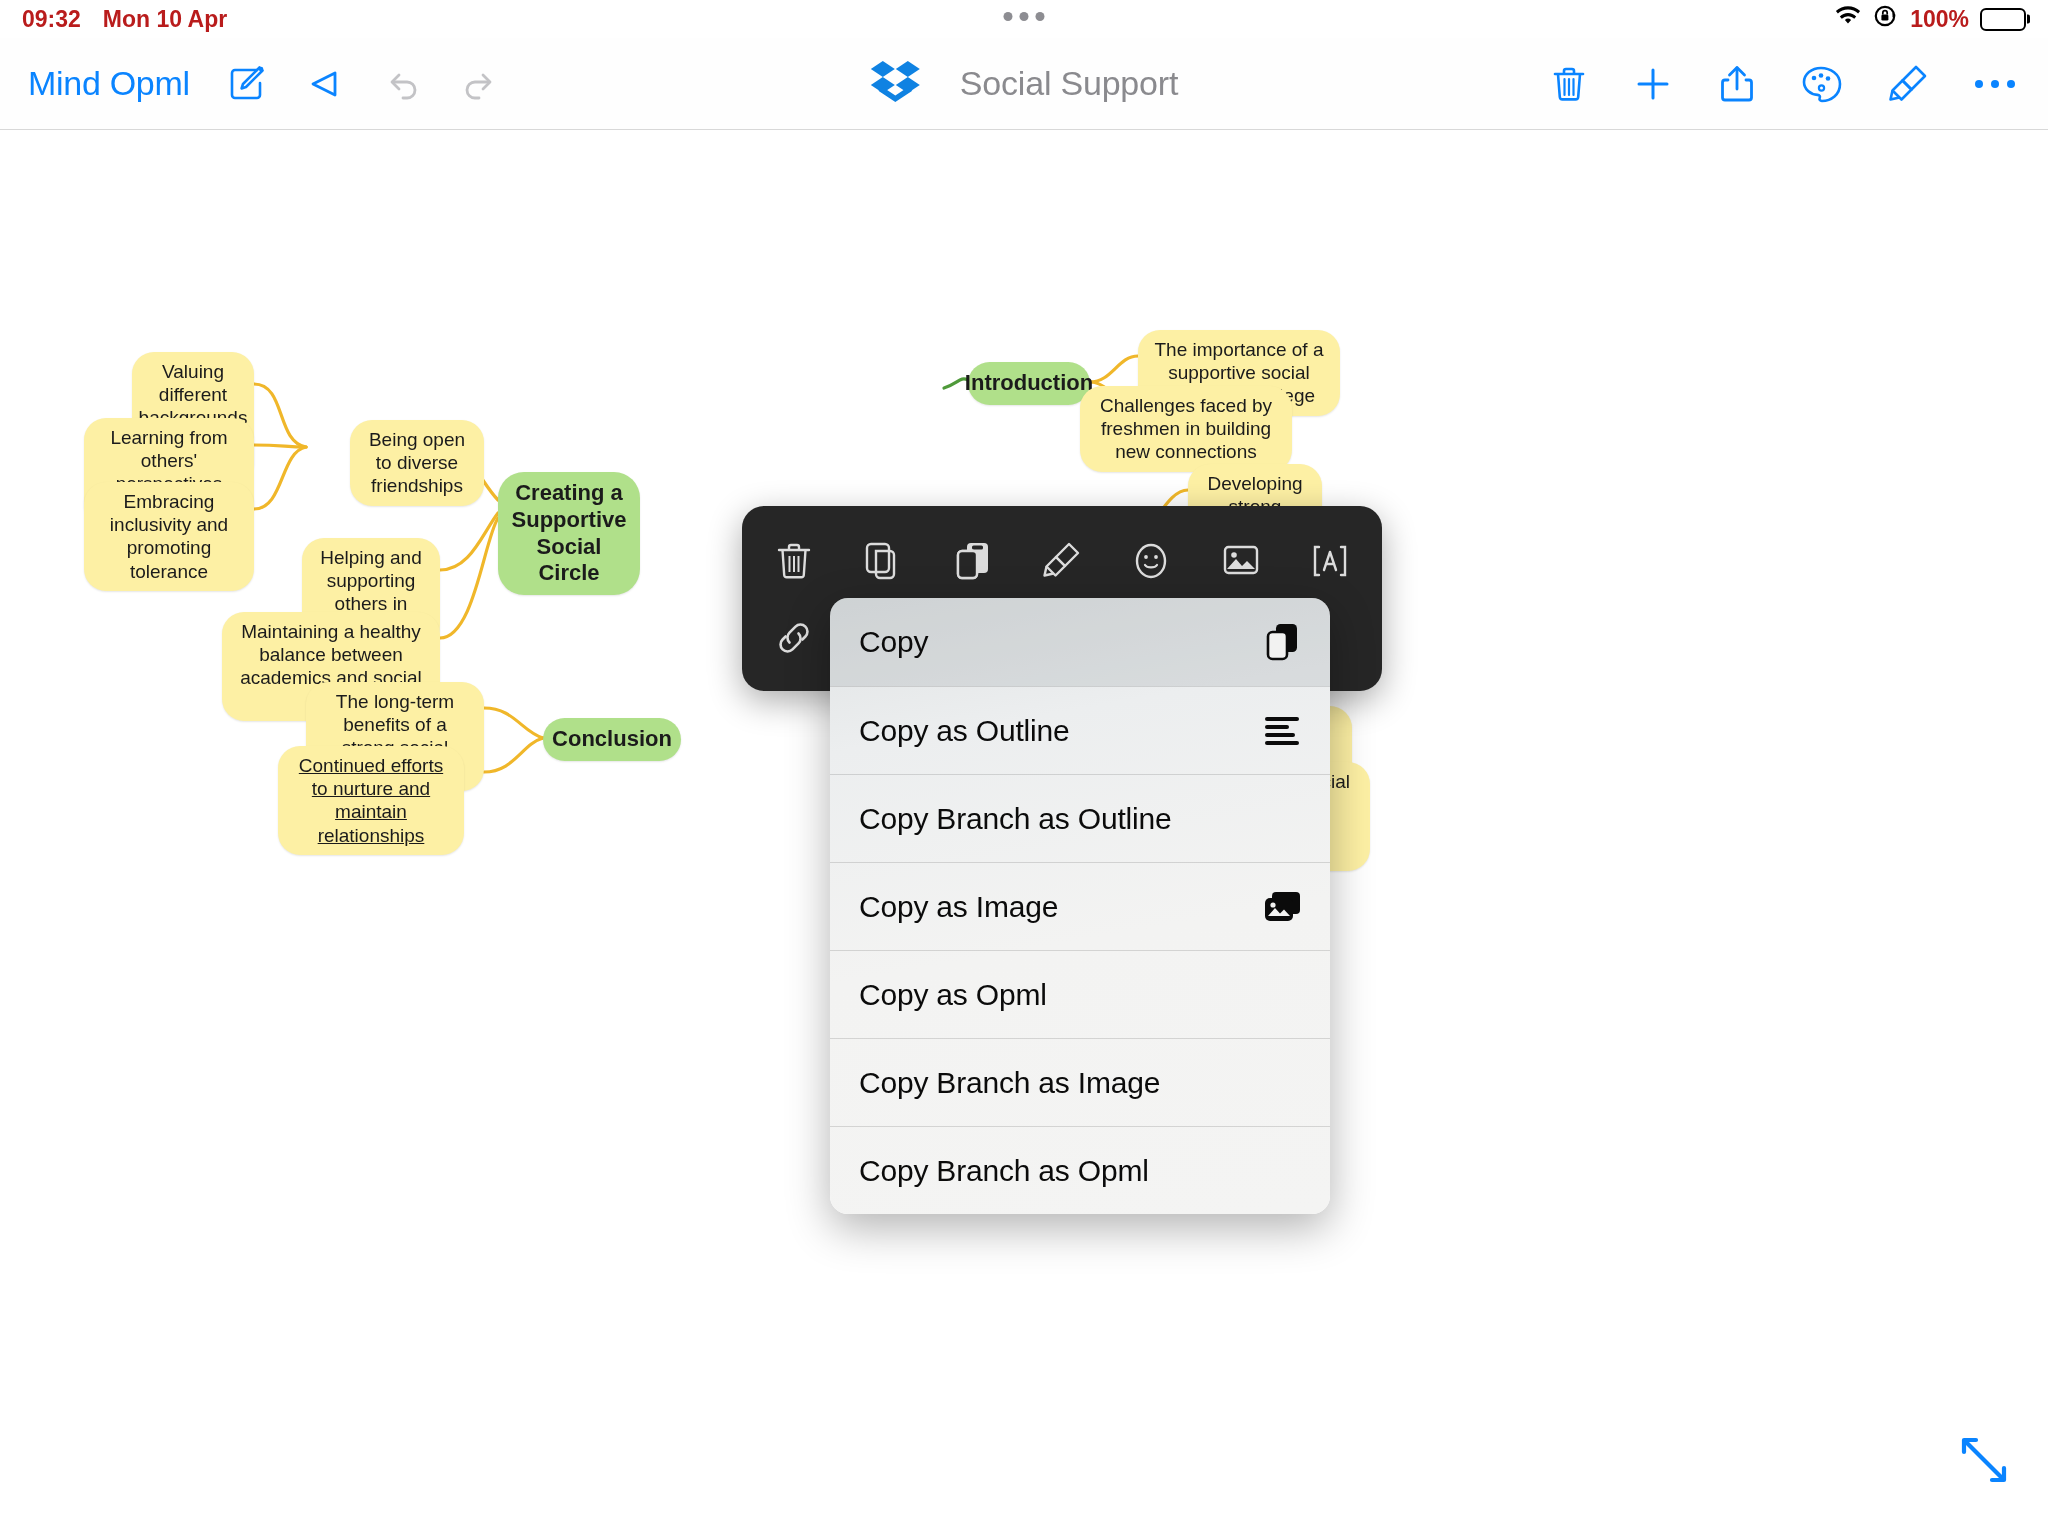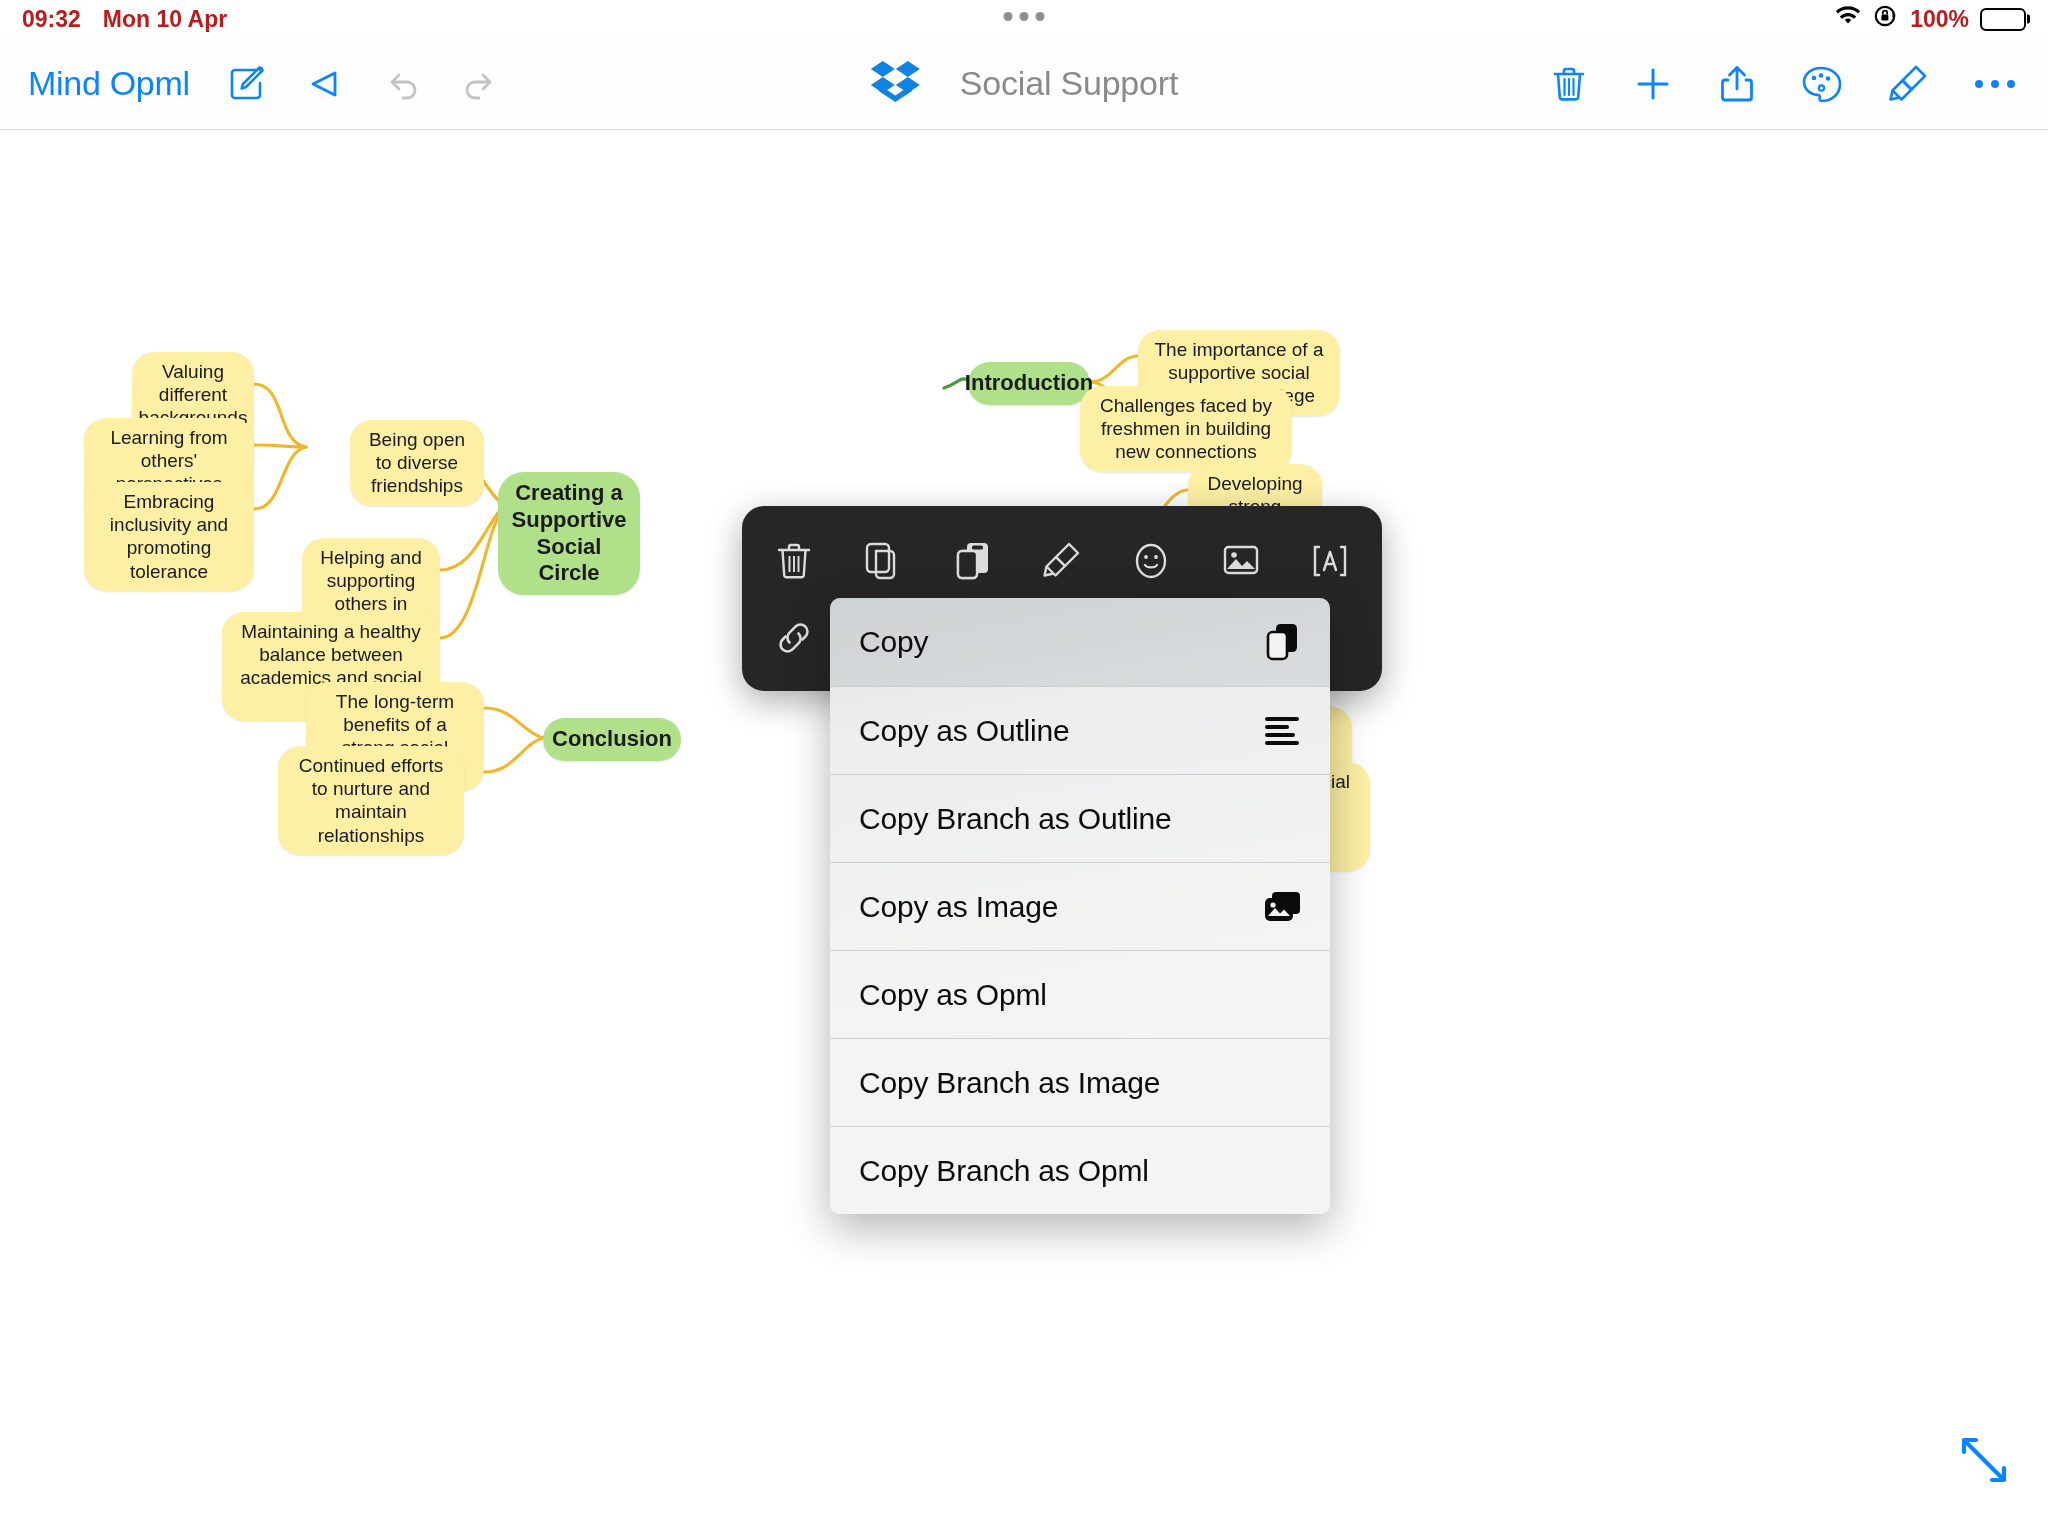--- a/index.html
+++ b/index.html
@@ -87,21 +87,21 @@
     padding: 18px 22px 0 22px;
   }
   #ctx-toolbar .row { display: flex; align-items: center; }
   #ctx-toolbar .row.r1 { justify-content: space-between; height: 74px; }
   #ctx-toolbar .row.r2 { height: 80px; }
   #ctx-toolbar .ct-icon { width: 60px; height: 60px; display: flex; align-items: center; justify-content: center; cursor: pointer; }
 
   
   #copy-menu {
     position: absolute; left: 830px; top: 598px; width: 500px;
-    border-radius: 10px; overflow: hidden;
+    border-radius: 18px; overflow: hidden;
     background: linear-gradient(170deg, #dfe2e3 0%, #eceeef 22%, #f3f3f2 55%, #f4f4f3 100%);
     box-shadow: 0 14px 44px rgba(0,0,0,0.30);
     backdrop-filter: blur(10px);
   }
   #copy-menu .mi {
     position: relative; height: 88px;
     display: flex; align-items: center; justify-content: space-between;
     padding: 0 24px 0 29px;
     font-size: 30px; color: #0b0b0b; letter-spacing: -0.2px;
     cursor: pointer;
@@ -285,21 +285,21 @@
         </div>
         <div class="node leaf" style="left: 222px; top: 482px; width: 218px; min-height: 52px;">
           <span>Maintaining a healthy balance between academics and social life</span>
         </div>
         <div class="node branch" style="left: 498px; top: 342px; width: 142px; min-height: 70px;">
           <span>Creating a Supportive Social Circle</span>
         </div>
         <div class="node leaf" style="left: 306px; top: 552px; width: 178px; min-height: 52px;">
           <span>The long-term benefits of a strong social network</span>
         </div>
-        <div class="node leaf" style="left: 278px; top: 616px; width: 186px; min-height: 52px;">
+        <div class="node leaf" style="left: 278px; top: 616px; width: 186px; min-height: 52px; text-decoration: underline;">
           <span>Continued efforts to nurture and maintain relationships</span>
         </div>
         <div class="node branch" style="left: 543px; top: 588px; width: 138px; min-height: 40px;">
           <span>Conclusion</span>
         </div>
         <div class="node branch" style="left: 968px; top: 232px; width: 122px; min-height: 40px;">
           <span>Introduction</span>
         </div>
         <div class="node leaf" style="left: 1138px; top: 200px; width: 202px; min-height: 52px;">
           <span>The importance of a supportive social network in college</span>

